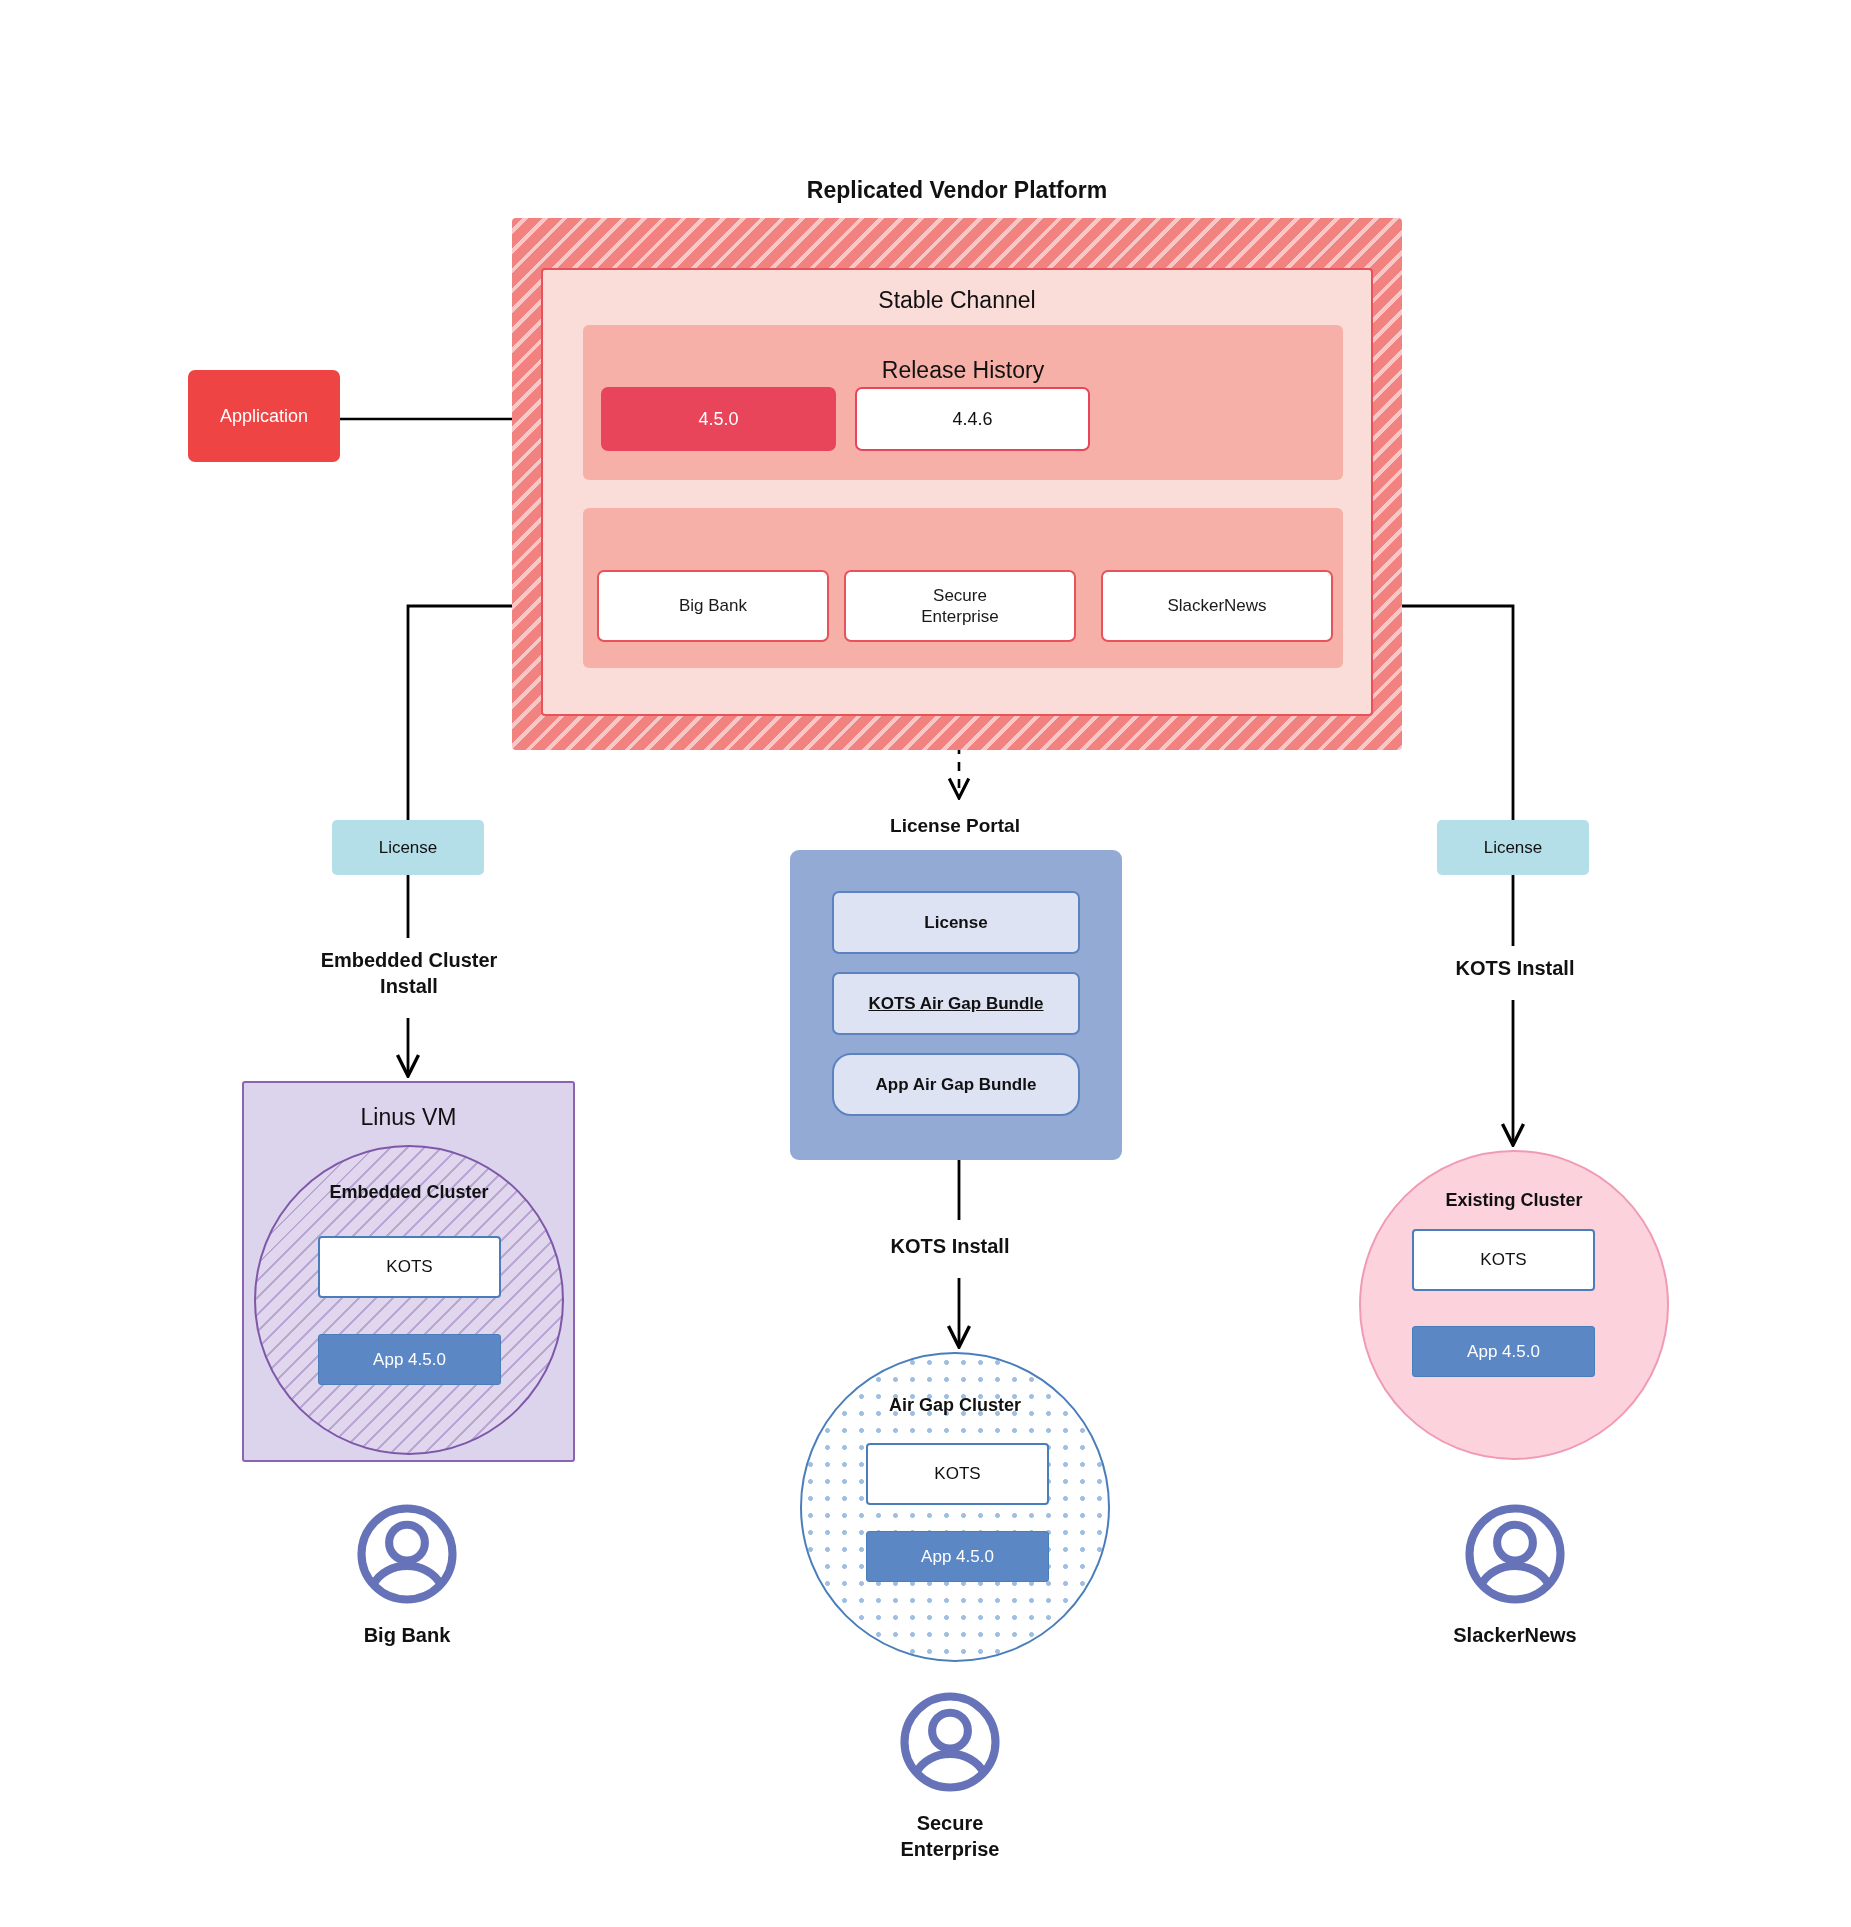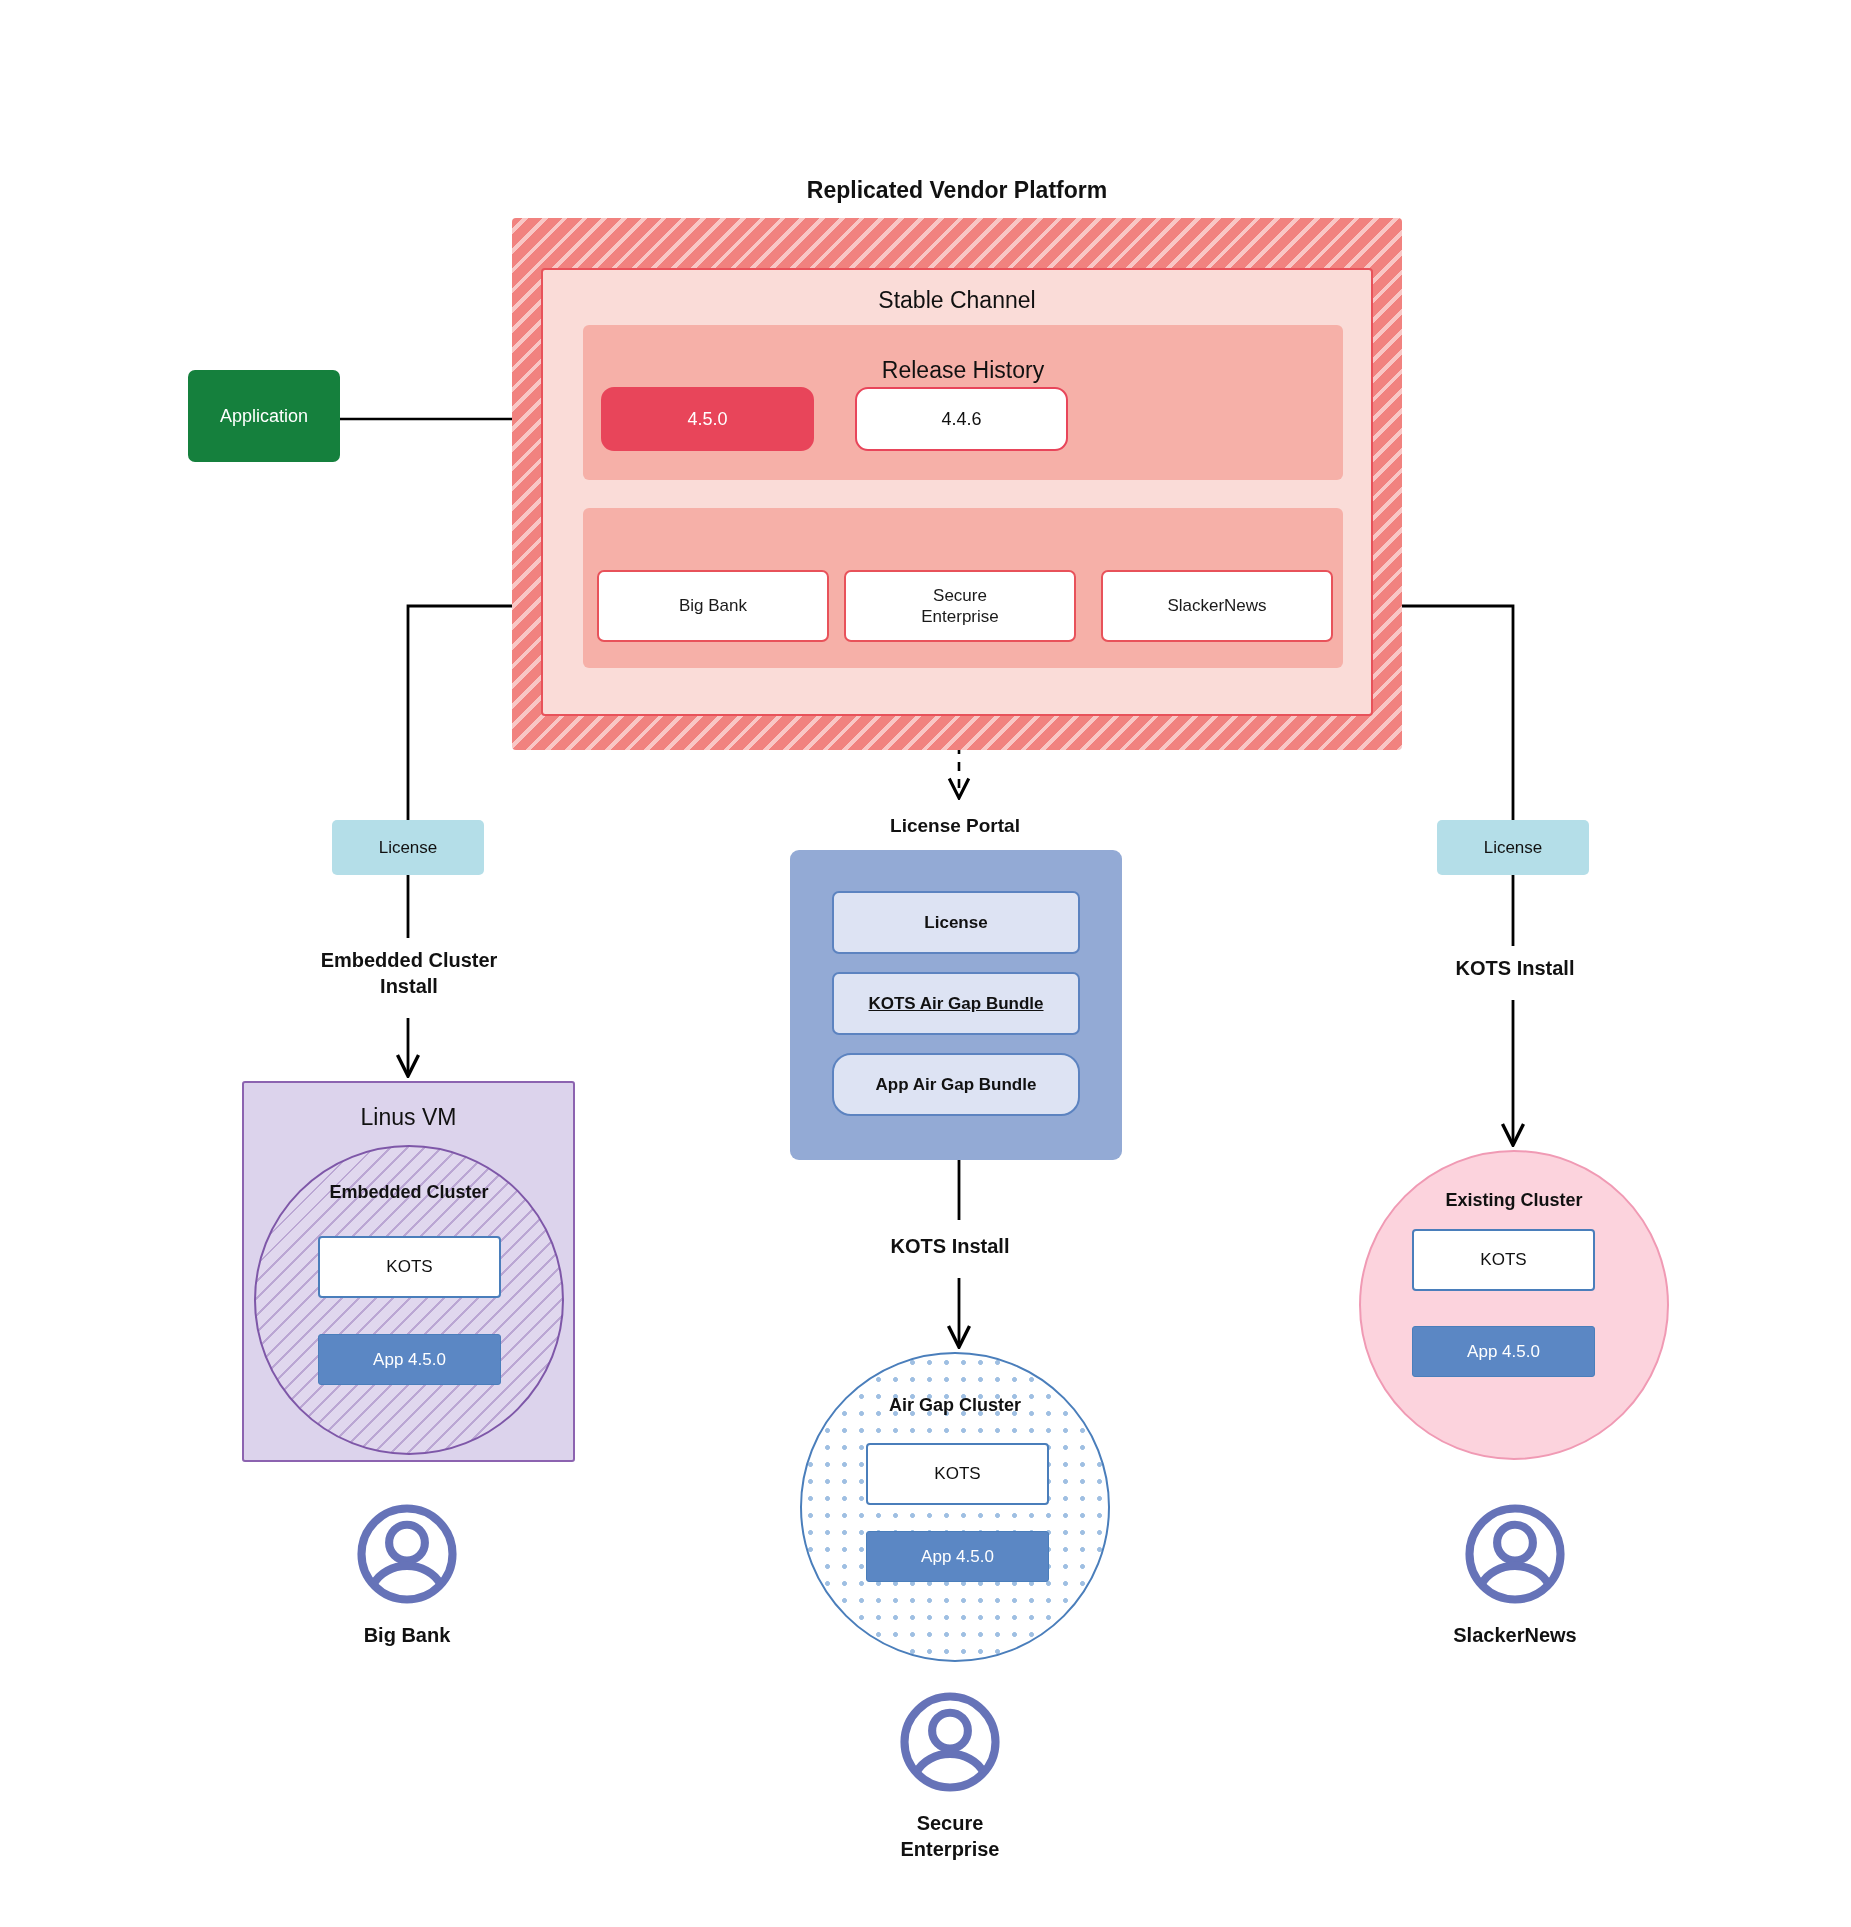--- a/index.html
+++ b/index.html
@@ -79,22 +79,22 @@
     width: 760px; height: 155px;
     background: #f6b0a8;
     border-radius: 6px;
   }
   #release-history-label {
     left: 583px; top: 348px;
     width: 760px; height: 24px; margin-top: 10px;
   }
   .release-box {
     top: 387px;
-    width: 213px; height: 64px;
-    border-radius: 13px;
+    width: 235px; height: 64px;
+    border-radius: 7px;
     font-size: 18px;
   }
   #release-0 {
     left: 601px;
     background: #e8455a;
     border: 2px solid #e8455a;
     color: #ffffff;
   }
   #release-1 {
     left: 855px;
@@ -122,21 +122,21 @@
     line-height: 1.25;
   }
   #customer-0 { left: 597px; }
   #customer-1 { left: 844px; }
   #customer-2 { left: 1101px; }
 
   
   #application-box {
     left: 188px; top: 370px;
     width: 152px; height: 92px;
-    background: #15803d;
+    background: #ef4444;
     border-radius: 7px;
     color: #ffffff;
     font-size: 18px;
     text-align: center;
   }
 
   
   .license-chip {
     width: 152px; height: 55px;
     background: #b4dee8;

